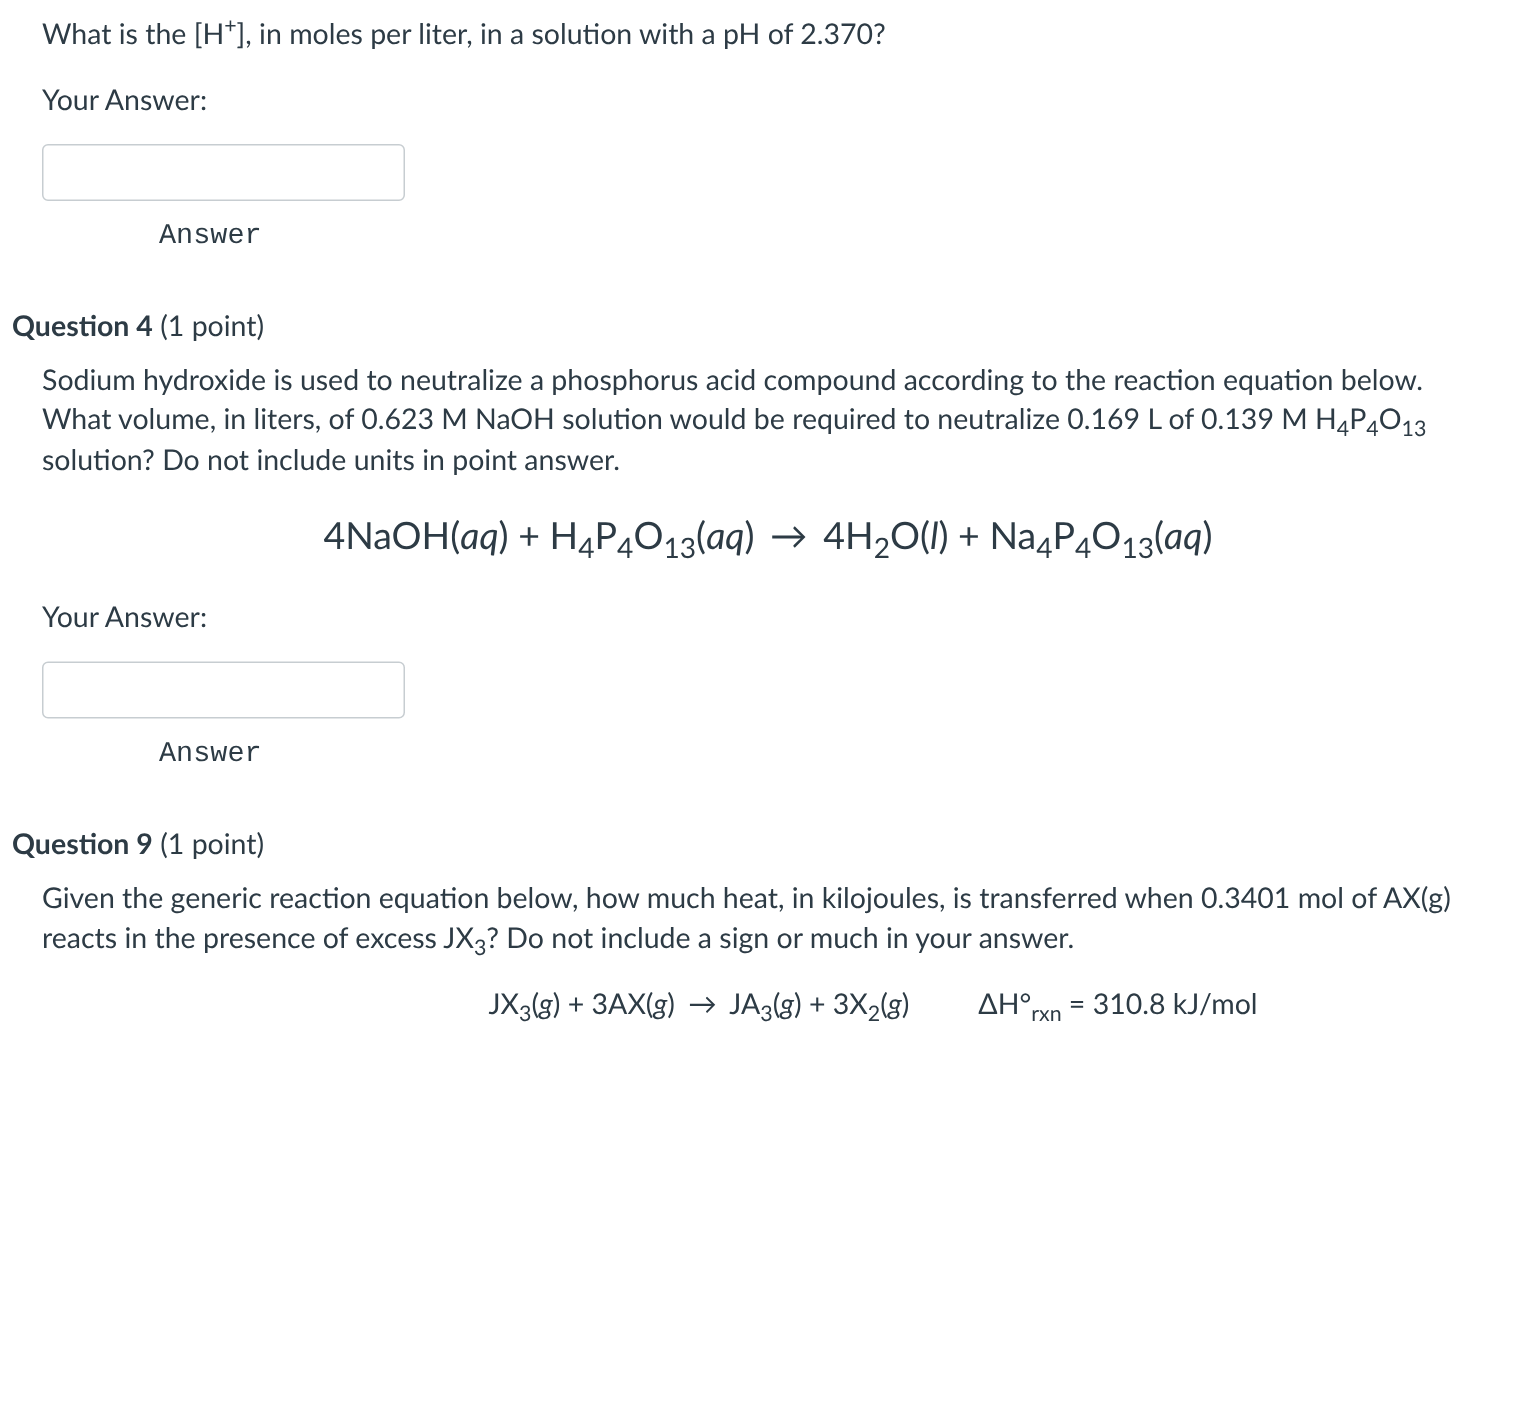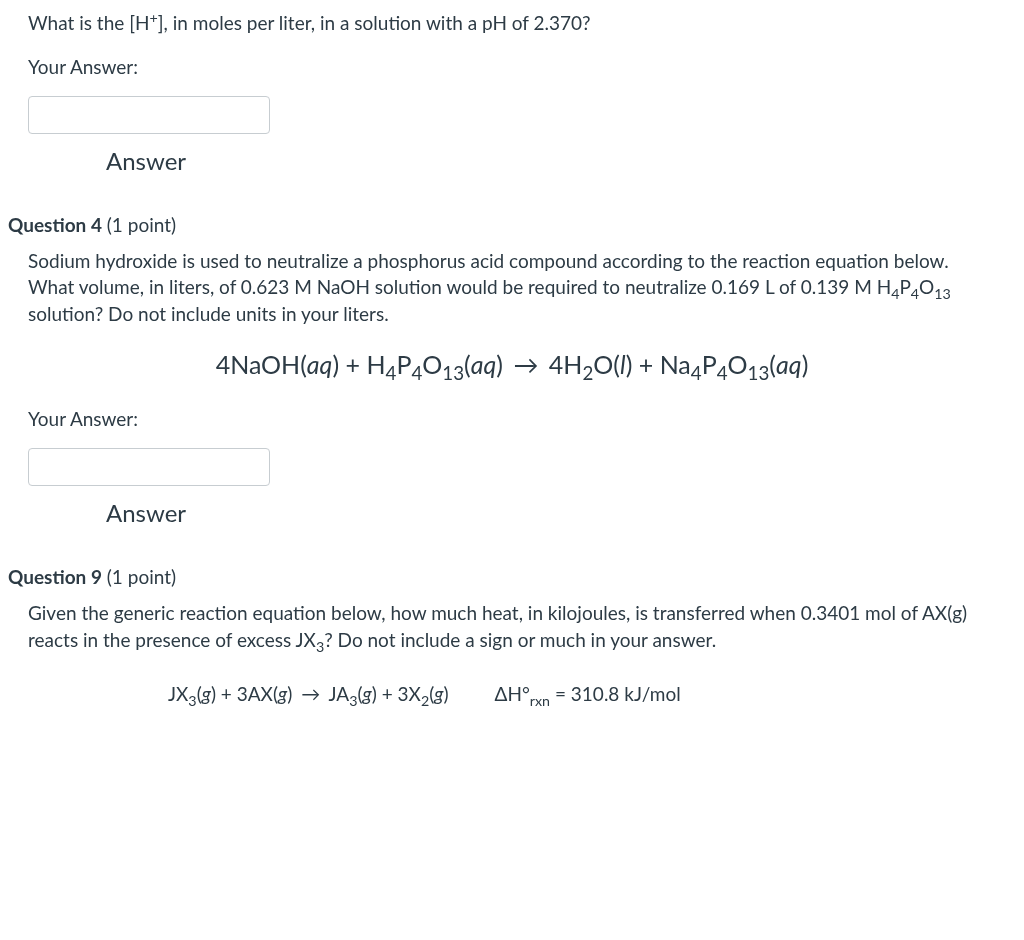--- a/index.html
+++ b/index.html
@@ -39,38 +39,39 @@
     border: 1px solid #c7cdd1;
     border-radius: 4px;
     height: 38px;
     width: 242px;
     padding: 2px 10px;
     font-size: 16px;
     box-sizing: border-box;
   }
   .answer-caption {
     padding-left: 78px;
-    font-size: 24px;
+    font-size: 19px;
+    font-family: Liberation Mono, monospace;
   }
   .q-header {
     margin-bottom: 12px;
     padding-left: 0;
   }
   .q-header b {
     font-weight: 700;
   }
   .equation {
     text-align: center;
     margin: 22px 0 28px 0;
     font-size: 25px;
   }
   .equation-left {
-    text-align: left;
+    text-align: center;
     padding-left: 140px;
-    margin: 28px 0 6px 0;
+    margin: 18px 0 6px 0;
     font-size: 19px;
   }
   sub {
     font-size: 0.75em;
     vertical-align: sub;
     line-height: 0;
   }
   sup {
     font-size: 0.75em;
     vertical-align: super;
@@ -102,21 +103,21 @@
       </div>
     </div>
   </div>
 
   <div class="question-block">
     <div class="q-header">
       <b>Question 4</b><span> (1 point)</span>
     </div>
     <div class="q-body">
       <div class="q-text">
-        <span>Sodium hydroxide is used to neutralize a phosphorus acid compound according to the reaction equation below. What volume, in liters, of 0.623 M NaOH solution would be required to neutralize 0.169 L of 0.139 M H</span><sub>4</sub>P<sub>4</sub>O<sub>13</sub><span> solution? Do not include units in your liters.</span>
+        <span>Sodium hydroxide is used to neutralize a phosphorus acid compound according to the reaction equation below. What volume, in liters, of 0.623 M NaOH solution would be required to neutralize 0.169 L of 0.139 M H</span><sub>4</sub>P<sub>4</sub>O<sub>13</sub><span> solution? Do not include units in point answer.</span>
       </div>
       <div class="equation">
         <span>4NaOH(</span><i>aq</i><span>) + H</span><sub>4</sub>P<sub>4</sub>O<sub>13</sub>(<i>aq</i><span>) </span><span class="arrow">→</span><span> 4H</span><sub>2</sub><span>O(</span><i>l</i><span>) + Na</span><sub>4</sub>P<sub>4</sub>O<sub>13</sub>(<i>aq</i>)
       </div>
       <div class="your-answer-label">Your Answer:</div>
       <div class="answer-row">
         <input type="text" class="answer-input" style="">
         <div class="answer-caption">Answer</div>
       </div>
     </div>

